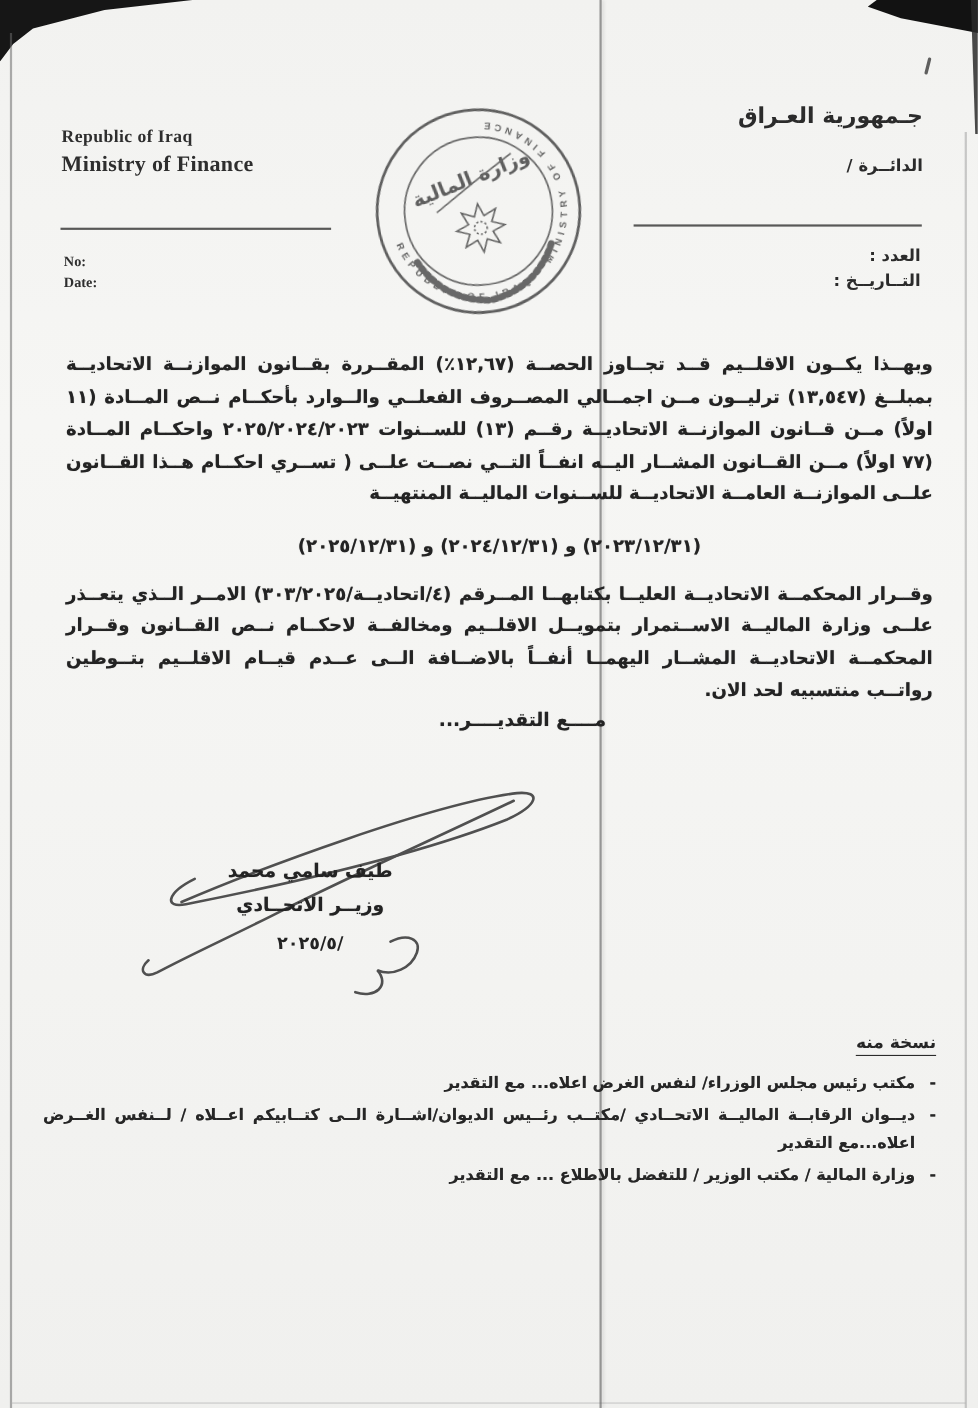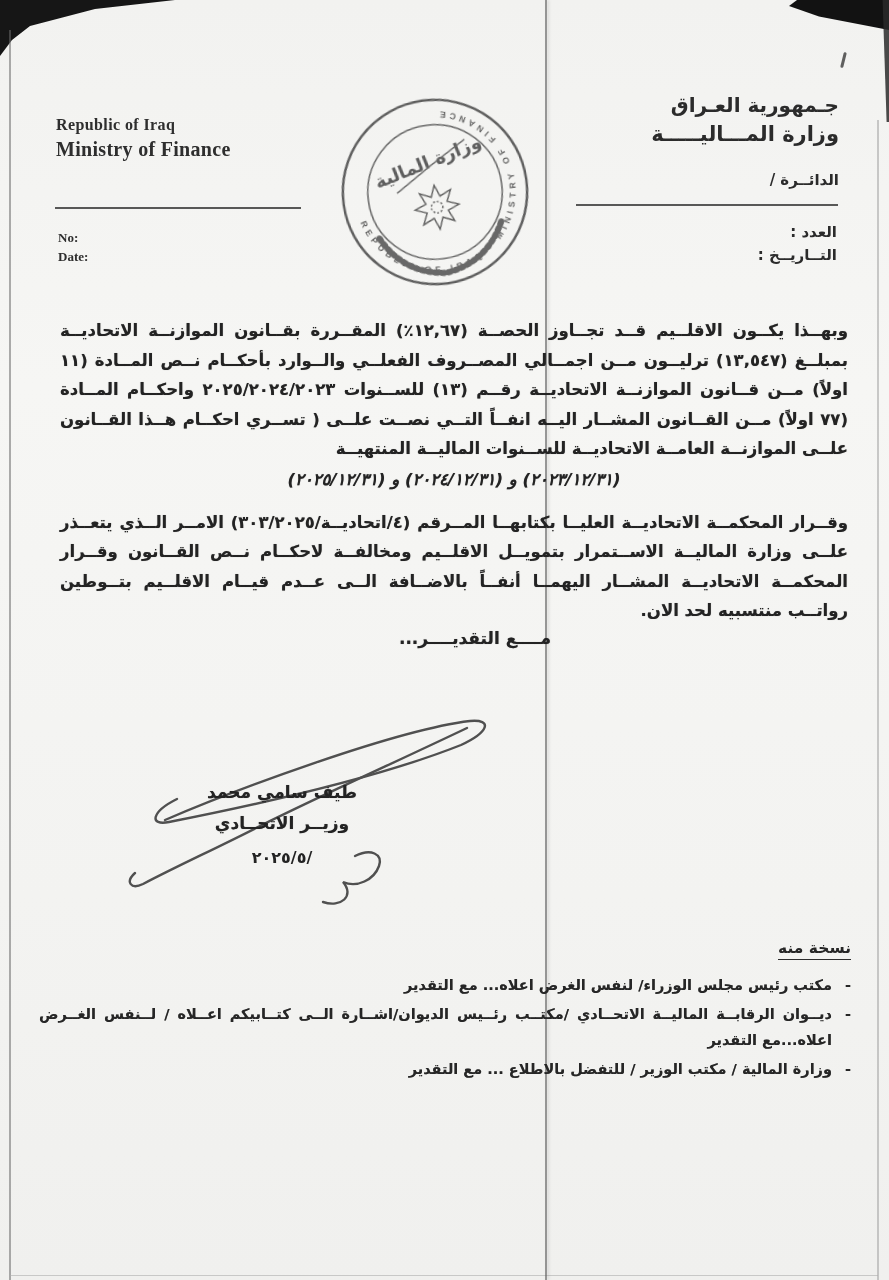--- a/index.html
+++ b/index.html
@@ -37,21 +37,21 @@
   .numlabels{position:absolute;right:52px;top:221px;direction:rtl;text-align:right;
              font-size:15px;font-weight:bold;color:#2b2b2b;line-height:23px;}
   
   .seal{position:absolute;left:339px;top:96px;width:192px;height:192px;transform:rotate(-8deg);
         opacity:.82;filter:blur(.3px);}
   
   .body-flow{position:absolute;left:60px;top:316px;width:788px;direction:rtl;color:#232323;}
   .para{font-size:16.5px;font-weight:bold;line-height:29.5px;text-align:justify;
         text-shadow:0 0 .7px rgba(20,20,20,.5);}
   .dates-line{font-size:16.5px;font-weight:bold;line-height:30px;text-align:center;
-              margin:1px 0 13px 0;text-shadow:0 0 .7px rgba(20,20,20,.5);font-style:italic;}
+              margin:18px 0 13px 0;text-shadow:0 0 .7px rgba(20,20,20,.5);}
   .para2{margin-top:0;}
   .closing{font-size:17px;font-weight:bold;margin-top:2px;text-align:center;
            transform:translateX(21px);text-shadow:0 0 .7px rgba(20,20,20,.5);}
   
   .sig-svg{position:absolute;left:65px;top:698px;width:440px;height:220px;opacity:.88;}
   .sig-name{position:absolute;left:192px;top:782px;width:180px;text-align:center;direction:rtl;
             font-size:17px;font-weight:bold;color:#232323;text-shadow:0 0 .7px rgba(20,20,20,.5);}
   .sig-title{position:absolute;left:192px;top:813px;width:180px;text-align:center;direction:rtl;
             font-size:17px;font-weight:bold;color:#232323;text-shadow:0 0 .7px rgba(20,20,20,.5);}
   .sig-date{position:absolute;left:192px;top:848px;width:180px;text-align:center;
@@ -85,21 +85,20 @@
     <div class="l2">Ministry of Finance</div>
   </div>
   <div class="rule-left"></div>
   <div class="nodate">
     <div>No:</div>
     <div>Date:</div>
   </div>
 
   <div class="hdr-ar">
     <div class="a1">جـمهورية العـراق</div>
-    <div class="a2">وزارة المـــاليـــــة</div>
     <div class="a3">الدائــرة /</div>
   </div>
   <div class="rule-right"></div>
   <div class="numlabels">
     <div>العدد :</div>
     <div>التــاريــخ :</div>
   </div>
 
   <svg class="seal" viewBox="0 0 200 200">
     <circle cx="100" cy="100" r="96" fill="none" stroke="#3f3f3f" stroke-width="2.6"></circle>

